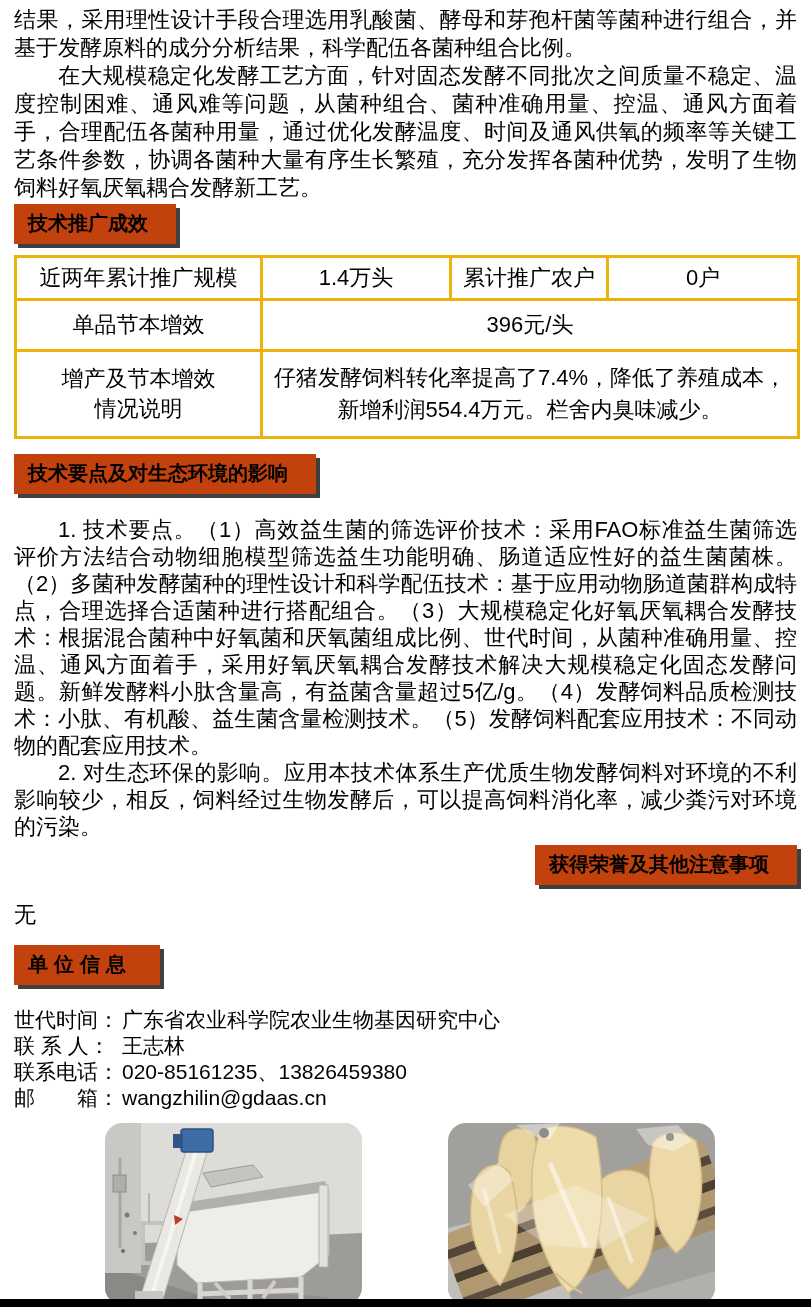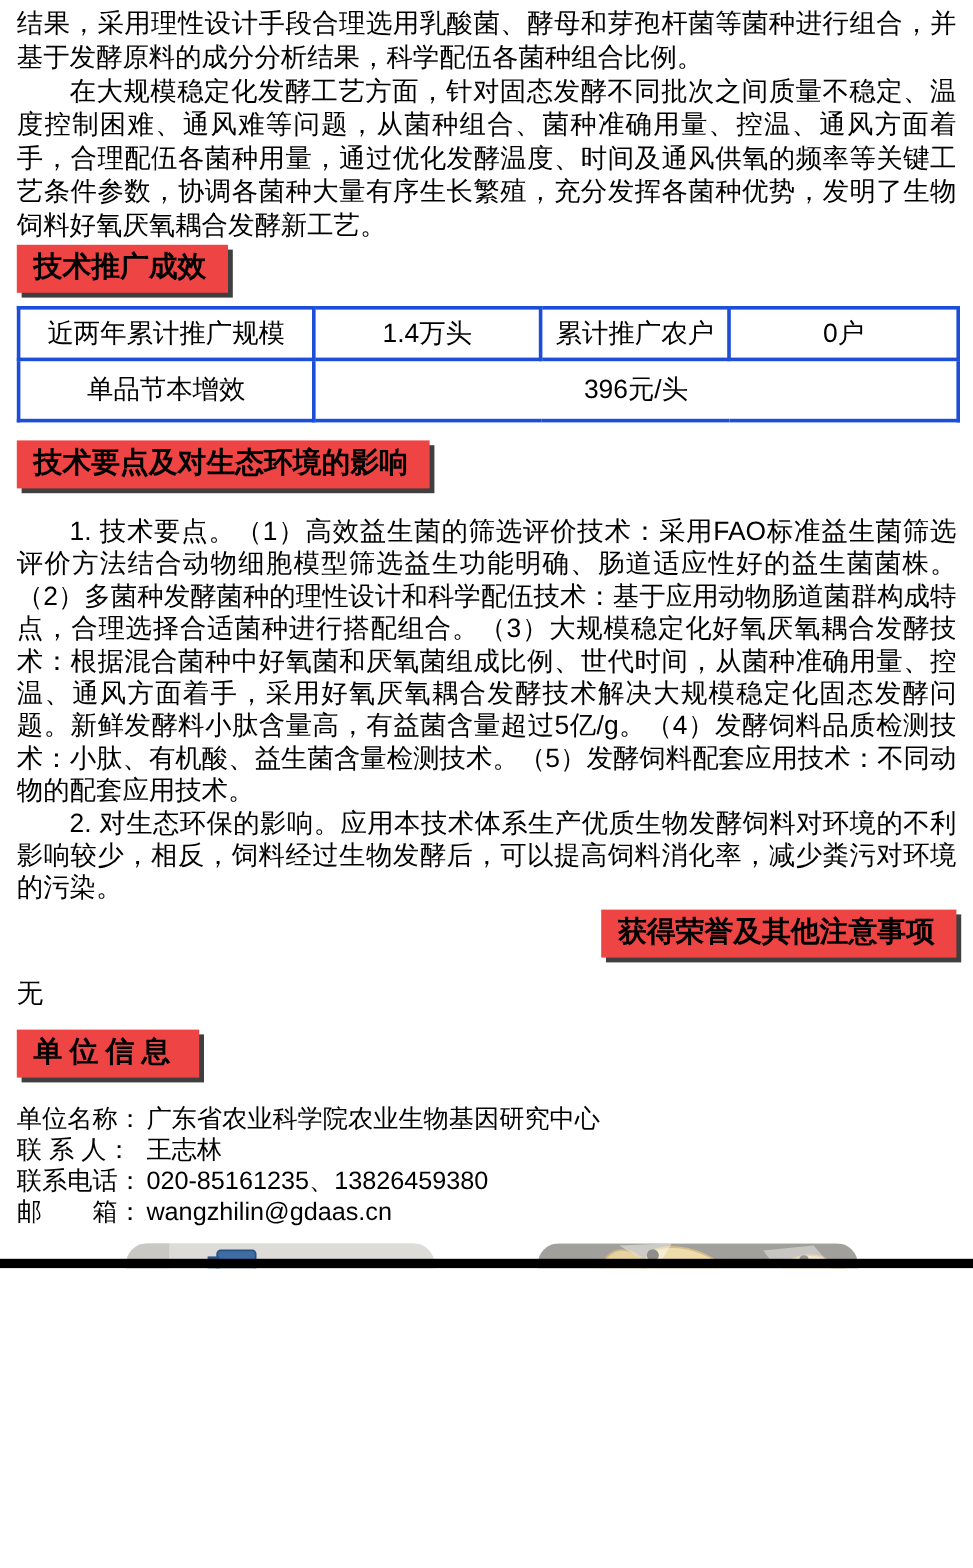--- a/index.html
+++ b/index.html
@@ -1,54 +1,54 @@
 <!DOCTYPE html>
 <html><head>
 <meta charset="utf-8">
 <style>
   html,body{margin:0;padding:0;background:#ffffff;}
   .page{
     position:relative;
-    width:811px;height:1057px;
+    width:811px;height:1307px;
     background:#ffffff;
     font-family:"Liberation Sans",sans-serif;
     color:#000;
     overflow:hidden;
   }
   .content{padding:6px 14px 0 14px;}
   p.body-text{
     margin:0;
     font-size:22px;
     line-height:28px;
     text-align:justify;
     font-weight:500;
   }
   p.kp{line-height:27px;}
   .indent{text-indent:2em;}
   .sec-header-wrap{margin:0;line-height:0;}
   .sec-header{
     display:inline-block;
-    background:#ef4444;
+    background:#c2410c;
     box-shadow:4px 4px 0 #3F3F3F;
-    font-size:24px;
+    font-size:20px;
     font-weight:bold;
     line-height:30px;
-    padding:4px 18px 6px 14px;
+    padding:4px 28px 6px 14px;
   }
   .spaced{letter-spacing:6px;text-align:right;}
   .mt2{margin-top:2px;}
   .mt15{margin-top:15px;text-decoration:underline;}
   table.promo{
     border-collapse:collapse;
     margin-top:11px;
     width:783px;
     table-layout:fixed;
   }
   table.promo td{
-    border:3px solid #1d4ed8;
+    border:3px solid #eab308;
     font-size:22px;
     text-align:center;
     vertical-align:middle;
     padding:2px 4px;
     font-weight:500;
   }
   tr.r1 td{height:36px;}
   tr.r2 td{height:44px;}
   tr.r3 td{height:80px;}
   td.val-left{
@@ -107,20 +107,27 @@
           <tr class="r1">
         <td>近两年累计推广规模</td>
         <td>1.4万头</td>
         <td>累计推广农户</td>
         <td>0户</td>
       </tr>
       <tr class="r2">
         <td>单品节本增效</td>
         <td colspan="3">396元/头</td>
       </tr>
+      <tr class="r3">
+        <td>
+          <div class="r3-label">增产及节本增效</div>
+          <div class="r3-label">情况说明</div>
+        </td>
+        <td colspan="3" class="val-left">仔猪发酵饲料转化率提高了7.4%，降低了养殖成本，新增利润554.4万元。栏舍内臭味减少。</td>
+      </tr>
     </tbody>
       </table>
 
     <div class="sec-header-wrap mt15">
       <span class="sec-header">技术要点及对生态环境的影响</span>
     </div>
 
     <p class="body-text kp indent" style="margin-top:22px;">1. 技术要点。（1）高效益生菌的筛选评价技术：采用FAO标准益生菌筛选评价方法结合动物细胞模型筛选益生功能明确、肠道适应性好的益生菌菌株。（2）多菌种发酵菌种的理性设计和科学配伍技术：基于应用动物肠道菌群构成特点，合理选择合适菌种进行搭配组合。（3）大规模稳定化好氧厌氧耦合发酵技术：根据混合菌种中好氧菌和厌氧菌组成比例、世代时间，从菌种准确用量、控温、通风方面着手，采用好氧厌氧耦合发酵技术解决大规模稳定化固态发酵问题。新鲜发酵料小肽含量高，有益菌含量超过5亿/g。（4）发酵饲料品质检测技术：小肽、有机酸、益生菌含量检测技术。（5）发酵饲料配套应用技术：不同动物的配套应用技术。</p>
     <p class="body-text kp indent">2. 对生态环保的影响。应用本技术体系生产优质生物发酵饲料对环境的不利影响较少，相反，饲料经过生物发酵后，可以提高饲料消化率，减少粪污对环境的污染。</p>
 
@@ -129,21 +136,21 @@
     </div>
 
     <p class="honors">无</p>
 
     <div class="sec-header-wrap">
       <span class="sec-header spaced">单位信息</span>
     </div>
 
     <div class="info">
       <div class="info-row">
-        <span class="info-label">单位名称：</span>
+        <span class="info-label">世代时间：</span>
         <span class="info-value">广东省农业科学院农业生物基因研究中心</span>
       </div>
       <div class="info-row">
         <span class="info-label">联 系 人：</span>
         <span class="info-value">王志林</span>
       </div>
       <div class="info-row">
         <span class="info-label">联系电话：</span>
         <span class="info-value">020-85161235、13826459380</span>
       </div>

